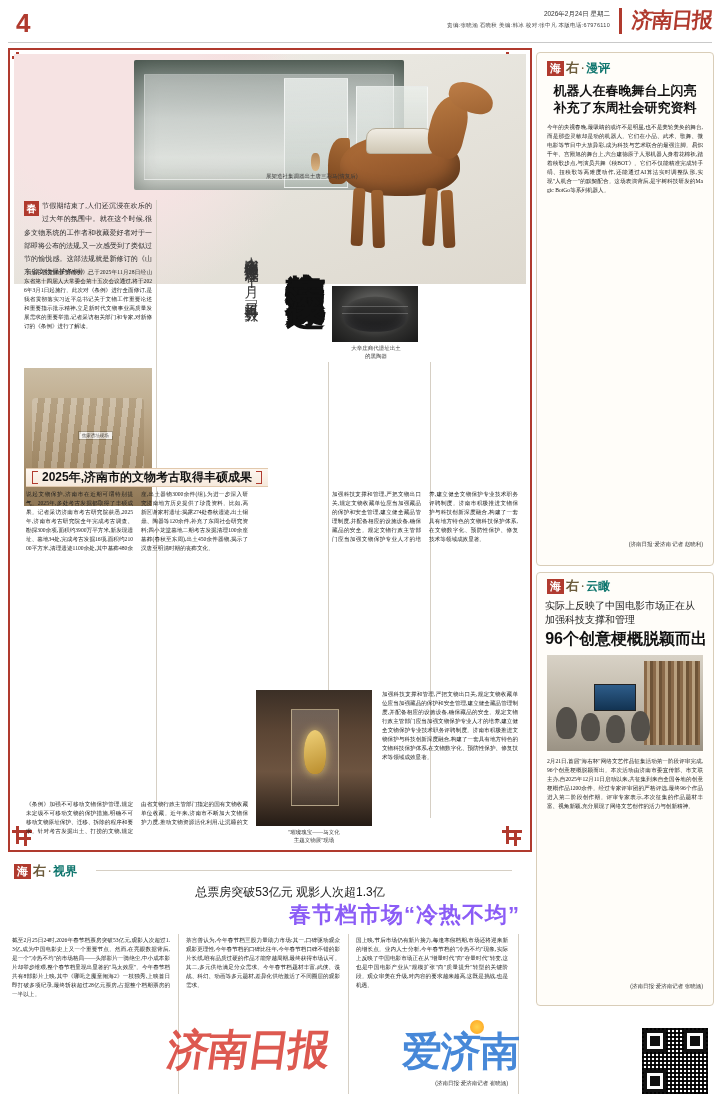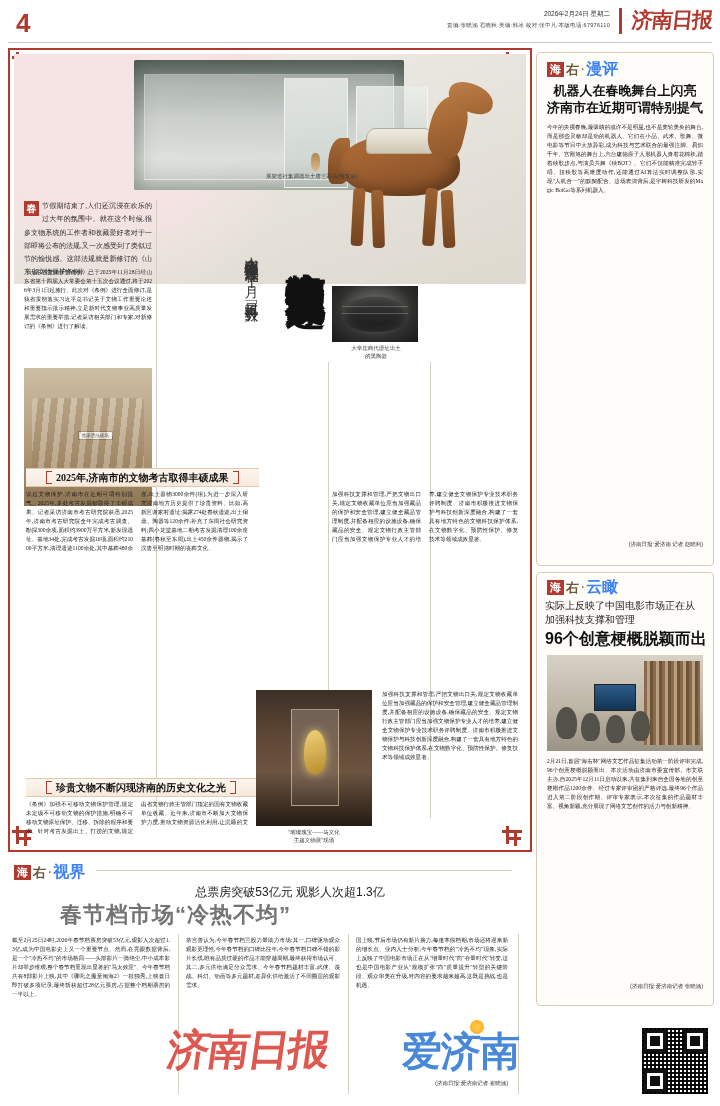--- a/index.html
+++ b/index.html
@@ -91,23 +91,23 @@
      font-size:40px;line-height:1.02;letter-spacing:1px;color:#111;}
   .vsub{position:absolute;left:228px;top:196px;width:22px;height:420px;
      writing-mode:vertical-rl;text-orientation:upright;
      font-size:14px;line-height:1.3;color:#333;letter-spacing:1px;}
 
   
   .vrule{position:absolute;width:1px;background:#d6cfc4;}
 
   
   .pill{position:absolute;height:17px;display:flex;align-items:center;gap:4px;
-        font-family:Liberation Serif, serif;font-size:10px;font-weight:700;color:#111;
+        font-family:Liberation Sans, sans-serif;font-size:12px;font-weight:700;color:#111;
         background:linear-gradient(180deg,#fdf6ef,#f6e9dc);border-top:1px solid #e2c9ad;
-        border-bottom:1px solid #e2c9ad;padding:0 20px;white-space:nowrap;}
+        border-bottom:1px solid #e2c9ad;padding:0 6px;white-space:nowrap;}
   .pill:before,.pill:after{content:"";width:5px;height:11px;border:1.5px solid #b03a2e;}
   .pill:before{border-right:none;}
   .pill:after{border-left:none;}
 
   .body{position:absolute;font-size:5.6px;line-height:1.62;color:#1c1c1c;
         text-align:justify;text-justify:inter-ideograph;word-break:break-all;
         font-family:"Liberation Serif",serif;}
 
   
   .photo{position:absolute;overflow:hidden;}
@@ -138,31 +138,31 @@
   .person{position:absolute;border-radius:50% 50% 40% 40%;background:#54504a;}
   .screen{position:absolute;background:linear-gradient(180deg,#2e5d8a,#123352);border:1px solid #222;}
 
   
   .sbox{position:absolute;border:1px solid #d9cdb8;border-radius:4px;background:#fffdf9;}
   .brand{position:absolute;display:flex;align-items:center;gap:2px;font-weight:700;}
   .brand .sq{width:17px;height:15px;background:#b03a2e;color:#fff;font-size:11px;
        line-height:15px;text-align:center;font-family:"Liberation Serif",serif;}
   .brand .b2{font-size:13px;color:#6b5a3a;font-family:"Liberation Serif",serif;}
   .brand .dot{font-size:10px;color:#6b5a3a;}
-  .brand .b3{font-size:16px;color:#3b82f6;font-family:"Liberation Serif",serif;}
+  .brand .b3{font-size:12px;color:#0f766e;font-family:"Liberation Serif",serif;}
 
   .sb-head{position:absolute;font-family:"Liberation Sans",sans-serif;font-weight:700;
            color:#111;text-align:center;line-height:1.28;}
   .sb-sub{position:absolute;font-family:"Liberation Sans",sans-serif;color:#222;line-height:1.35;}
 
   
   .bl-kicker{position:absolute;font-family:"Liberation Sans",sans-serif;font-size:12px;
              color:#222;text-align:center;}
   .bl-head{position:absolute;font-family:"Liberation Sans",sans-serif;font-weight:700;
-           font-size:22px;color:#737373;text-align:left;letter-spacing:1px;}
+           font-size:22px;color:#8b5cf6;text-align:right;letter-spacing:1px;}
 
   
   .wm{position:absolute;font-weight:700;opacity:.82;pointer-events:none;}
   .wm-red{left:168px;top:1022px;font-size:42px;color:#d6352a;transform:skewX(-8deg);
           font-family:"Liberation Serif",serif;letter-spacing:-2px;}
   .wm-blue{left:402px;top:1024px;font-size:40px;color:#1f6fd0;font-weight:700;
            font-family:Liberation Mono, monospace;letter-spacing:-1px;text-align:center;}
   .wm-sun{position:absolute;left:470px;top:1020px;width:14px;height:14px;border-radius:50%;
           background:radial-gradient(circle,#ffd24d,#ff9f1c);}
 
@@ -273,49 +273,48 @@
     <div class="body" style="left:322px;top:440px;width:186px;height:190px;overflow:hidden;column-count:2;column-gap:8px;">加强科技支撑和管理,严把文物出口关,规定文物收藏单位应当加强藏品的保护和安全管理,建立健全藏品管理制度,并配备相应的设施设备,确保藏品的安全。规定文物行政主管部门应当加强文物保护专业人才的培养,建立健全文物保护专业技术职务评聘制度。济南市积极推进文物保护与科技创新深度融合,构建了一套具有地方特色的文物科技保护体系,在文物数字化、预防性保护、修复技术等领域成效显著。</div>
 
     <div class="photo exhibit" style="left:246px;top:640px;width:116px;height:136px;">
       <div class="exhibit-case">
           <div class="gold"></div>
         </div>
     </div>
     <div class="cap" style="left:246px;top:778px;width:116px;text-align:center;">"璀璨瑰宝——马文化
 主题文物展"现场</div>
 
-    <div class="pill" style="left:16px;top:728px;">珍贵文物不断闪现济南的历史文化之光</div>
     <div class="body" style="left:16px;top:750px;width:222px;height:44px;overflow:hidden;column-count:2;column-gap:8px;">《条例》加强不可移动文物保护管理,规定未定级不可移动文物的保护措施,明确不可移动文物原址保护、迁移、拆除的程序和要求。针对考古发掘出土、打捞的文物,规定由省文物行政主管部门指定的国有文物收藏单位收藏。近年来,济南市不断加大文物保护力度,推动文物资源活化利用,让沉睡的文物真正"活"起来,为城市文化建设注入新活力。</div>
 
     <div class="body" style="left:372px;top:640px;width:136px;height:150px;overflow:hidden;">加强科技支撑和管理,严把文物出口关,规定文物收藏单位应当加强藏品的保护和安全管理,建立健全藏品管理制度,并配备相应的设施设备,确保藏品的安全。规定文物行政主管部门应当加强文物保护专业人才的培养,建立健全文物保护专业技术职务评聘制度。济南市积极推进文物保护与科技创新深度融合,构建了一套具有地方特色的文物科技保护体系,在文物数字化、预防性保护、修复技术等领域成效显著。</div>
   </div>
 
   <div class="sbox" style="left:536px;top:52px;width:176px;height:512px;">
     <div class="brand" style="left:10px;top:6px;">
       <span class="sq">海</span>
       <span class="b2">右</span>
       <span class="dot">·</span>
       <span class="b3">漫评</span>
     </div>
     <div class="sb-head" style="left:8px;top:30px;width:160px;font-size:13px;">机器人在春晚舞台上闪亮</div>
-    <div class="sb-head" style="left:8px;top:47px;width:160px;font-size:13px;">济南市在近期可谓特别提气</div>
+    <div class="sb-head" style="left:8px;top:47px;width:160px;font-size:13px;">补充了东周社会研究资料</div>
     <div class="body" style="left:10px;top:70px;width:156px;height:412px;overflow:hidden;font-size:5.6px;">今年的央视春晚,最吸睛的或许不是明星,也不是美轮美奂的舞台,而是那些灵敏却是动的机器人。它们在小品、武术、歌舞、微电影等节目中大放异彩,成为科技与艺术联合的最强注脚。易炽千年、宫殿旭的舞台上,六台建德原子人形机器人身着花棉袄,踏着秧歌步点,与演员共舞《秧BOT》。它们不仅能精准完成转手绢、扭秧歌等高难度动作,还能通过AI算法实时调整队形,实现"人机合一"的默契配合。这场表演背后,是宇树科技研发的Magic BotGo等系列机器人。</div>
     <div class="credit" style="left:10px;top:488px;width:156px;text-align:right;">(济南日报·爱济南 记者 赵晓利)</div>
   </div>
 
   <div class="sbox" style="left:536px;top:572px;width:176px;height:432px;">
     <div class="brand" style="left:10px;top:4px;">
       <span class="sq">海</span>
       <span class="b2">右</span>
       <span class="dot">·</span>
       <span class="b3">云瞰</span>
     </div>
     <div class="sb-sub" style="left:8px;top:26px;width:162px;font-size:10px;">实际上反映了中国电影市场正在从</div>
     <div class="sb-sub" style="left:8px;top:40px;width:162px;font-size:10px;">加强科技支撑和管理</div>
-    <div class="sb-head" style="left:8px;top:56px;width:162px;font-size:16px;text-align:left;">96个创意梗概脱颖而出</div>
+    <div class="sb-head" style="left:8px;top:56px;width:162px;font-size:16px;text-align:right;">96个创意梗概脱颖而出</div>
     <div class="photo lib" style="left:10px;top:82px;width:156px;height:96px;">
       <div class="shelf" style="left:62%;top:6%;width:36%;height:88%;"></div>
       <div class="screen" style="left:30%;top:30%;width:26%;height:26%;"></div>
       <div class="person" style="left:6%;top:54%;width:13%;height:34%;"></div>
       <div class="person" style="left:22%;top:60%;width:12%;height:30%;"></div>
       <div class="person" style="left:38%;top:62%;width:12%;height:30%;"></div>
       <div class="person" style="left:54%;top:58%;width:12%;height:32%;"></div>
     </div>
     <div class="body" style="left:10px;top:184px;width:156px;height:220px;overflow:hidden;font-size:5.6px;column-count:1;">2月21日,首届"海右杯"网络文艺作品征集活动第一阶段评审完成,96个创意梗概脱颖而出。本次活动由济南市委宣传部、市文联主办,自2025年12月11日启动以来,共征集到来自全国各地的创意梗概作品1200余件。经过专家评审团的严格评选,最终96个作品进入第二阶段创作期。评审专家表示,本次征集的作品题材丰富、视角新颖,充分展现了网络文艺创作的活力与创新精神。</div>
     <div class="credit" style="left:10px;top:410px;width:156px;text-align:right;">(济南日报·爱济南记者 张晓涵)</div>

